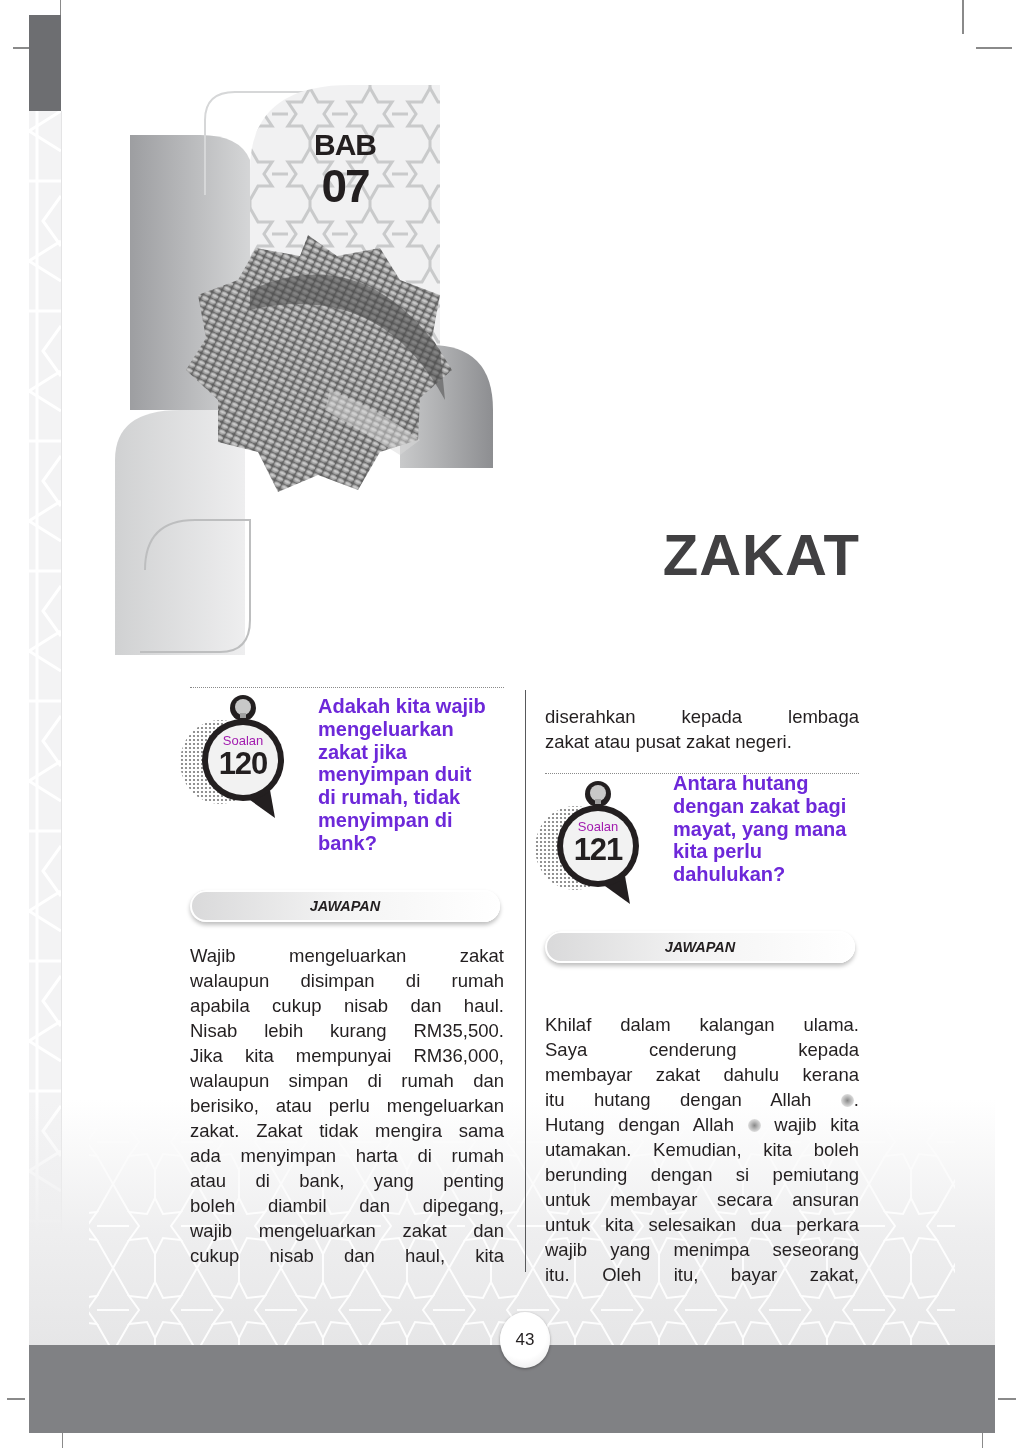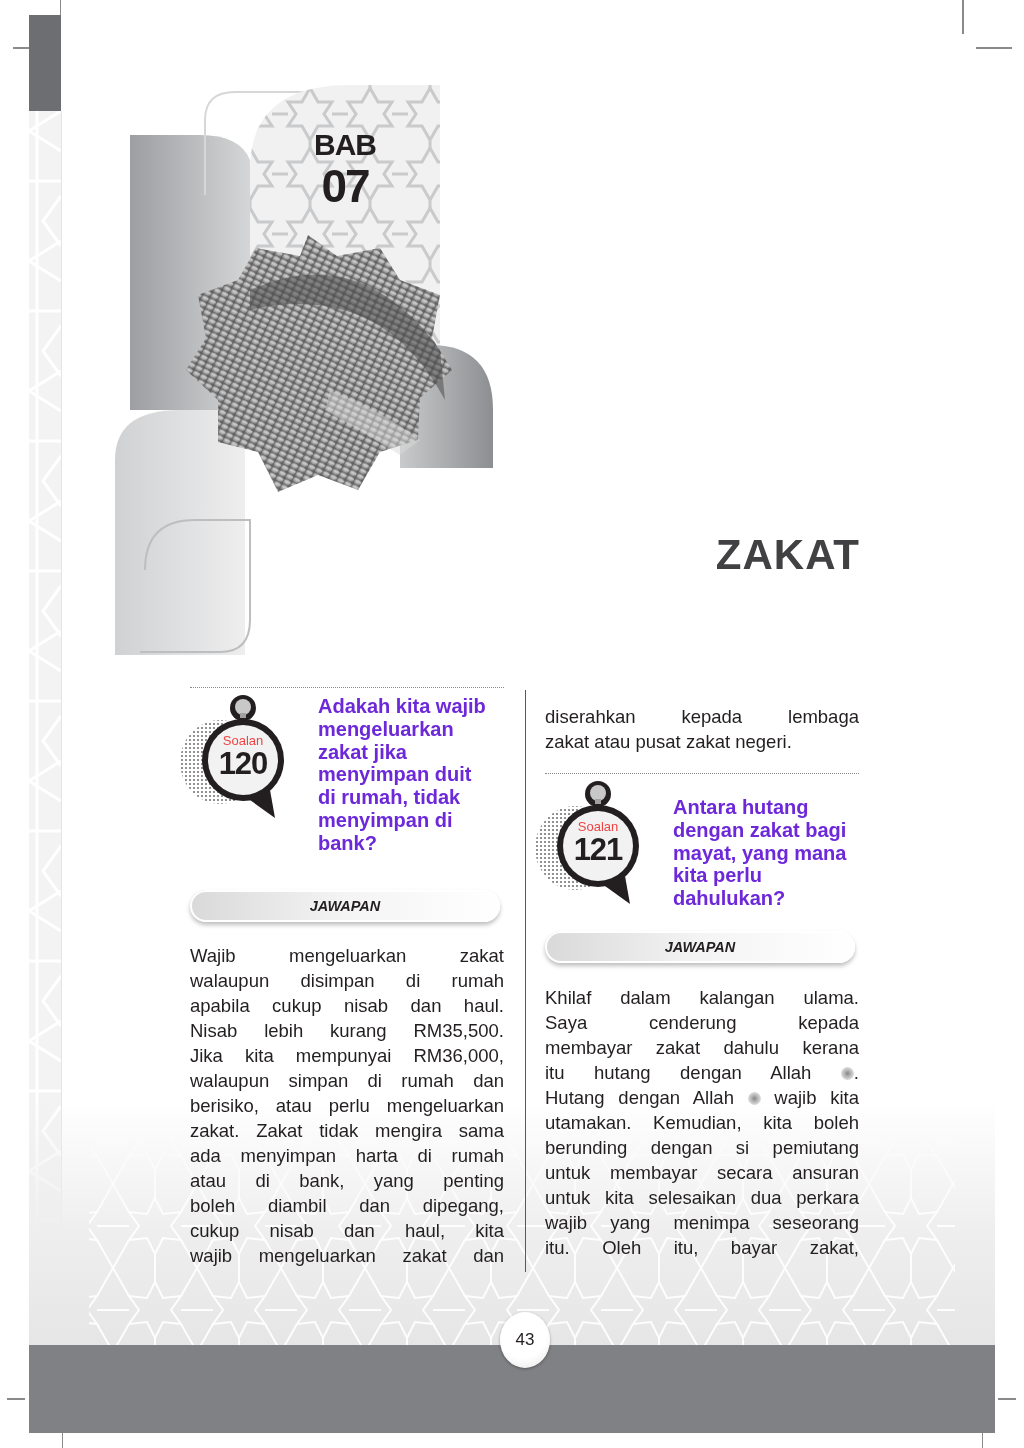--- a/index.html
+++ b/index.html
@@ -26,28 +26,28 @@
 
   
   .deco-svg { left:100px; top:80px; }
 
   .chap-bab { left:290px; top:130px; width:110px; text-align:center; font-weight:bold;
      font-size:30px; letter-spacing:-1px; color:#231f20; line-height:30px; }
   .chap-num { left:290px; top:162px; width:110px; text-align:center; font-weight:bold;
      font-size:46px; letter-spacing:-2px; color:#231f20; line-height:48px; }
 
   .title { left:600px; top:525px; width:260px; text-align:right; font-weight:bold;
-     font-size:42px; letter-spacing:1px; color:#414042; line-height:60px; }
+     font-size:58px; letter-spacing:1px; color:#414042; line-height:60px; }
 
   
   .dotted { height:0; border-top:1px dotted #8a8a8a; }
   .col-divider { left:525px; top:690px; width:1px; height:582px; background:#58595b; }
 
   .badge { width:110px; height:130px; }
-  .badge-label { font-size:13px; color:#ef4444; text-align:center; width:70px; }
+  .badge-label { font-size:13px; color:#a21caf; text-align:center; width:70px; }
   .badge-num { font-size:31px; font-weight:bold; text-align:center; width:70px; color:#231f20; letter-spacing:-1px; }
 
   .question { font-weight:bold; font-size:20px; line-height:22.8px; color:#6d28d9; }
 
   .pill { height:32px; border-radius:16px;
      background:linear-gradient(to right, #d9d9da 0%, #f4f4f4 50%, #ffffff 100%);
      box-shadow:0 3px 4px rgba(0,0,0,0.25), inset 0 0 0 2px #ffffff;
      display:flex; align-items:center; justify-content:center;
      font-weight:bold; font-size:14.5px; color:#231f20;font-style:italic; }
 
@@ -197,22 +197,22 @@
   <span class="ln">walaupun disimpan di rumah</span>
   <span class="ln">apabila cukup nisab dan haul.</span>
   <span class="ln">Nisab lebih kurang RM35,500.</span>
   <span class="ln">Jika kita mempunyai RM36,000,</span>
   <span class="ln">walaupun simpan di rumah dan</span>
   <span class="ln">berisiko, atau perlu mengeluarkan</span>
   <span class="ln">zakat. Zakat tidak mengira sama</span>
   <span class="ln">ada menyimpan harta di rumah</span>
   <span class="ln">atau di bank, yang penting</span>
   <span class="ln">boleh diambil dan dipegang,</span>
+  <span class="ln">wajib mengeluarkan zakat dan</span>
   <span class="ln">cukup nisab dan haul, kita</span>
-  <span class="ln">wajib mengeluarkan zakat dan</span>
 </div>
 
 <div class="abs col-divider"></div>
 
 <div class="abs body-text" style="left:545px;top:704px;width:314px;">
   <span class="ln">diserahkan kepada lembaga</span>
   <span class="ln last">zakat atau pusat zakat negeri.</span>
 </div>
 
 <div class="abs dotted" style="left:545px;top:773px;width:314px;"></div>
@@ -224,31 +224,31 @@
     <circle cx="63" cy="70" r="41" fill="#231f20"></circle>
     <circle cx="63" cy="70" r="35" fill="#f2f2f2"></circle>
     <circle cx="63" cy="18" r="13" fill="#231f20"></circle>
     <circle cx="63" cy="17" r="8" fill="#c8c8c8"></circle>
     <rect x="60" y="23" width="6" height="5" fill="#a0a0a0"></rect>
   </svg>
   <div class="abs badge-label" style="left:28px;top:43px;">Soalan</div>
   <div class="abs badge-num" style="left:28px;top:56px;">121</div>
 </div>
 
-<div class="abs question" style="left:673px;top:796px;width:190px;">
+<div class="abs question" style="left:673px;top:772px;width:190px;">
   <div>Antara hutang</div>
   <div>dengan zakat bagi</div>
   <div>mayat, yang mana</div>
   <div>kita perlu</div>
   <div>dahulukan?</div>
 </div>
 
 <div class="abs pill" style="left:545px;top:931px;width:310px;">JAWAPAN</div>
 
-<div class="abs body-text" id="ans121" style="left:545px;top:985px;width:314px;">
+<div class="abs body-text" id="ans121" style="left:545px;top:1012px;width:314px;">
   <span class="ln">Khilaf dalam kalangan ulama.</span>
   <span class="ln">Saya cenderung kepada</span>
   <span class="ln">membayar zakat dahulu kerana</span>
   <span class="ln">itu hutang dengan Allah <span class="honor"></span>.</span>
   <span class="ln">Hutang dengan Allah <span class="honor"></span> wajib kita</span>
   <span class="ln">utamakan. Kemudian, kita boleh</span>
   <span class="ln">berunding dengan si pemiutang</span>
   <span class="ln">untuk membayar secara ansuran</span>
   <span class="ln">untuk kita selesaikan dua perkara</span>
   <span class="ln">wajib yang menimpa seseorang</span>

